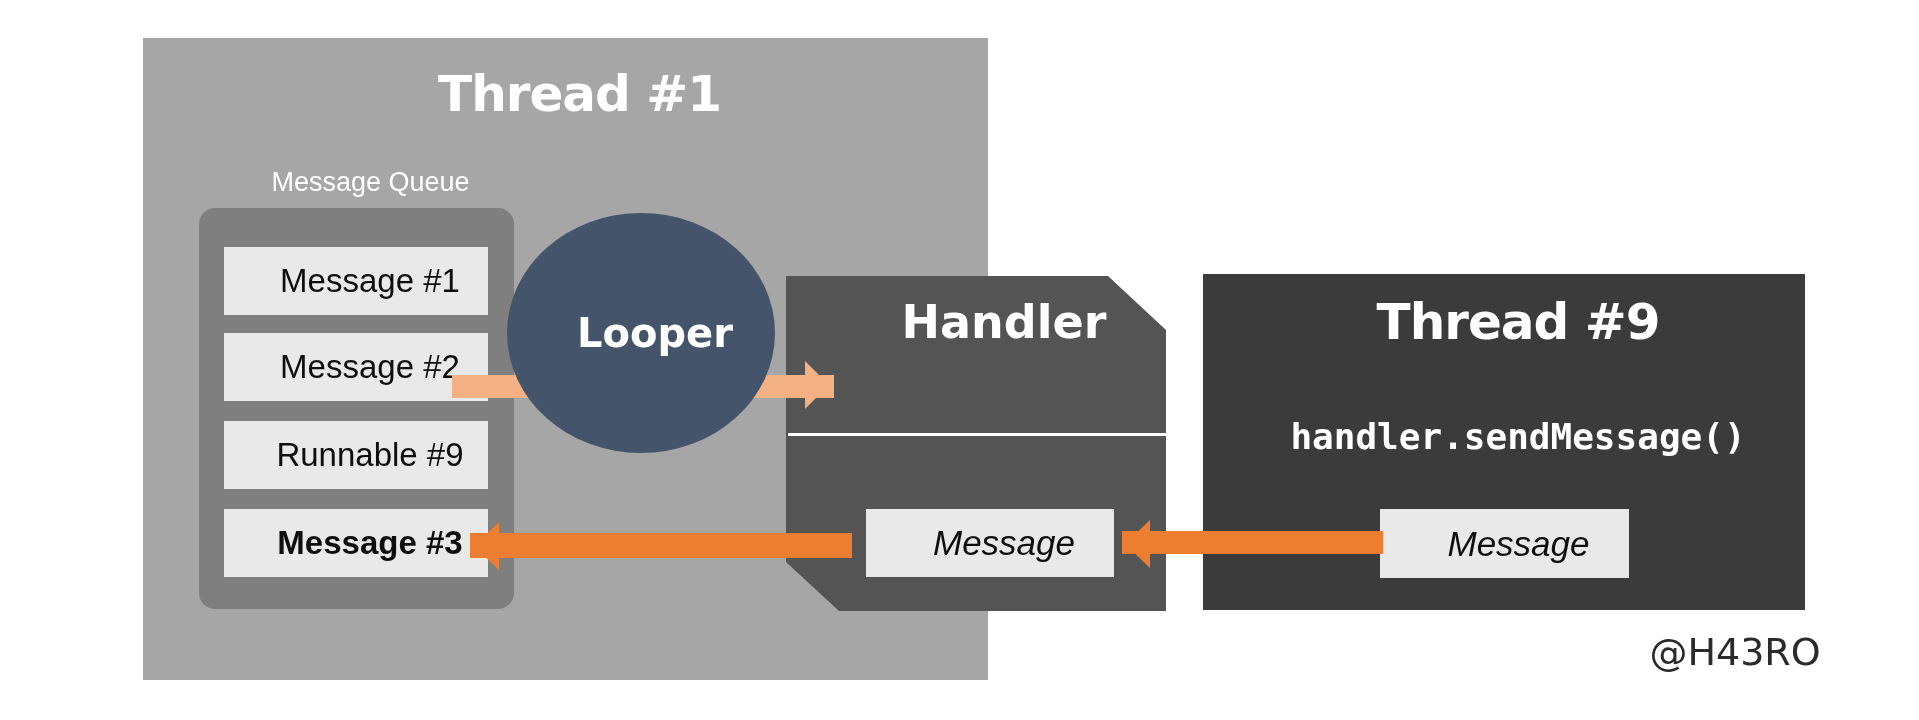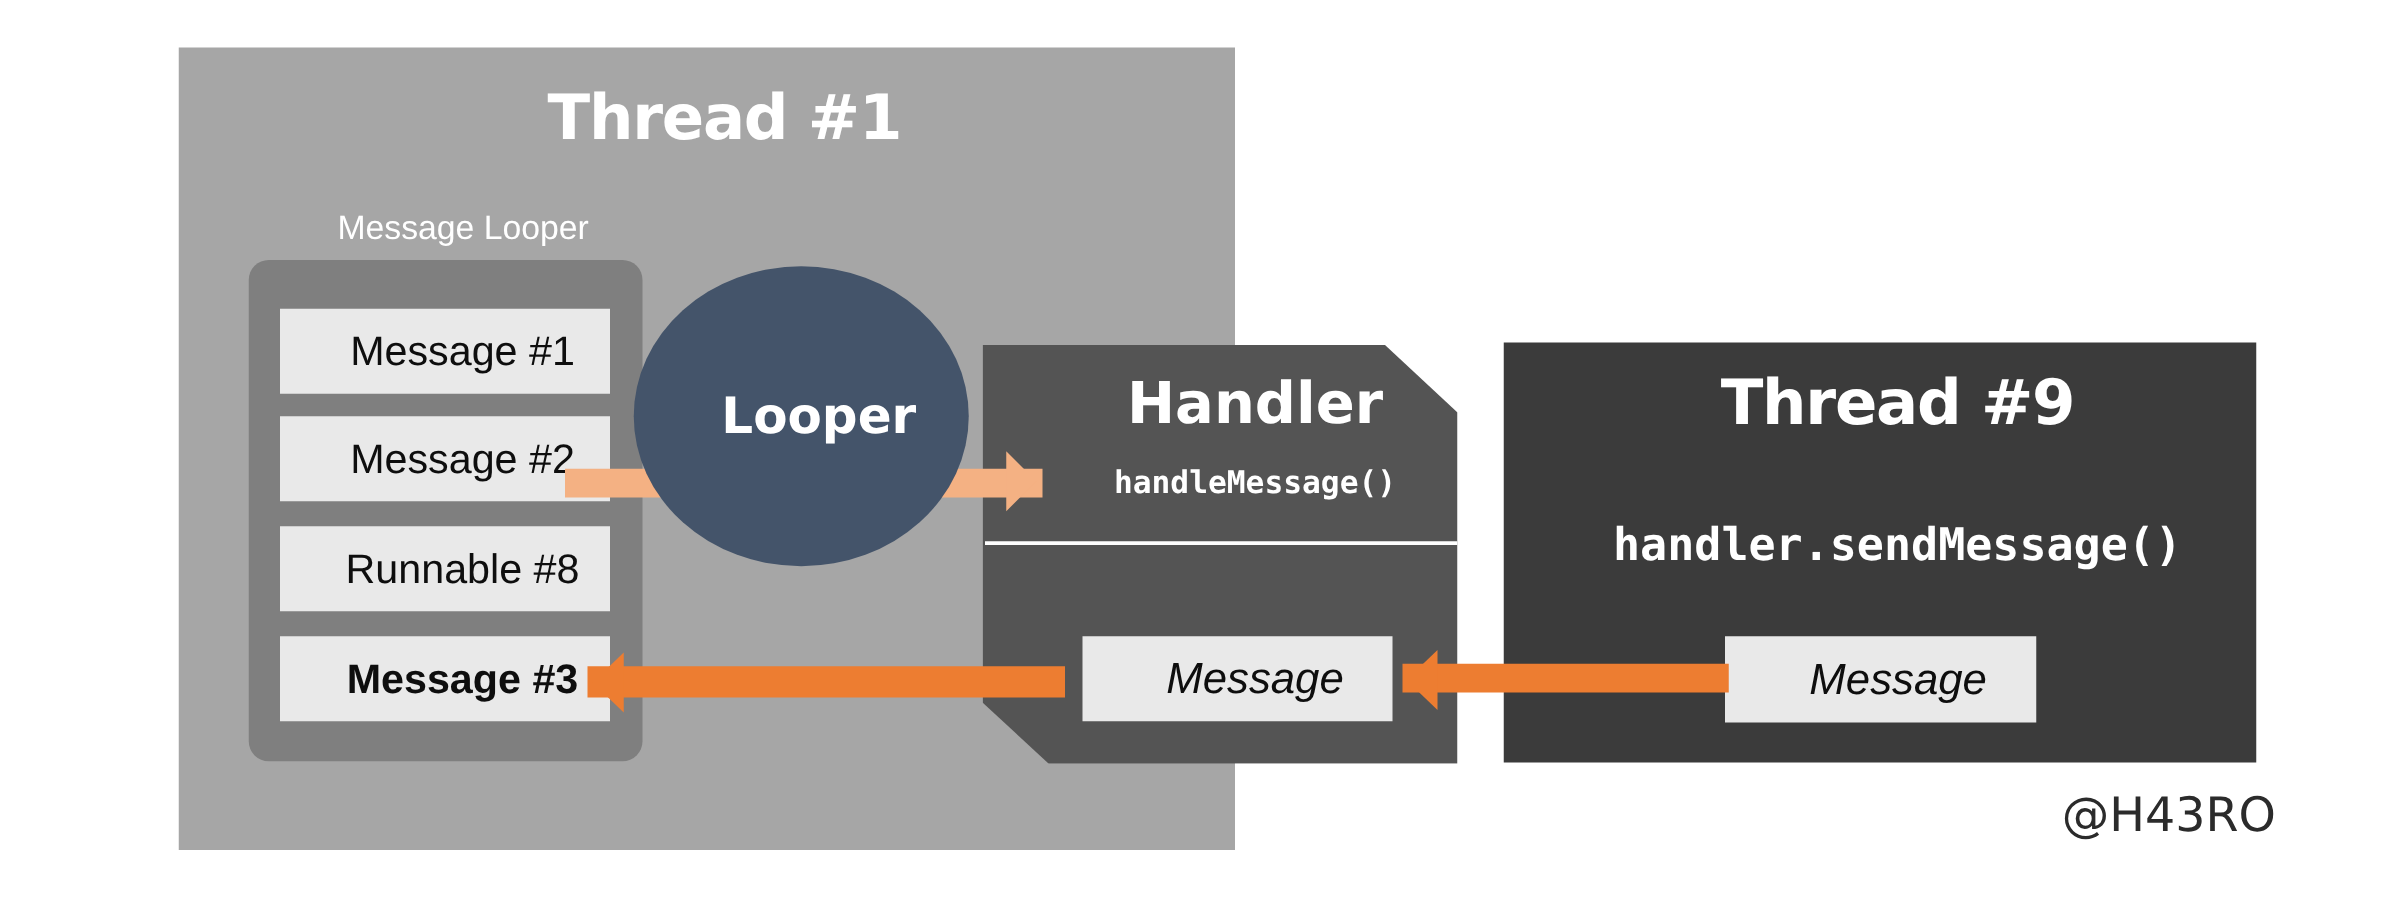--- a/index.html
+++ b/index.html
@@ -73,32 +73,31 @@
   #watermark{left:1607px;top:632px;width:200px;line-height:40px;text-align:center;
     font-size:38px;color:var(--watermark-text,#2b2b2b);}
 </style>
 </head>
 <body>
 
 <div id="canvas">
 
   <div id="thread1" class="abs">
     <div id="thread1-title" class="abs">Thread #1</div>
-    <div id="queue-label" class="abs">Message Looper</div>
+    <div id="queue-label" class="abs">Message Queue</div>
     <div id="queue-box" class="abs">
       <div id="queue-item-0" class="abs queue-item">Message #1</div>
       <div id="queue-item-1" class="abs queue-item">Message #2</div>
-      <div id="queue-item-2" class="abs queue-item">Runnable #8</div>
+      <div id="queue-item-2" class="abs queue-item">Runnable #9</div>
       <div id="queue-item-3" class="abs queue-item">Message #3</div>
     </div>
   </div>
 
   <div id="handler" class="abs">
     <div id="handler-title" class="abs">Handler</div>
-    <div id="handler-handle-message" class="abs">handleMessage()</div>
     <div id="handler-divider" class="abs"></div>
     <div id="handler-message" class="abs message-chip">Message</div>
   </div>
 
   <div id="thread2" class="abs">
     <div id="thread2-title" class="abs">Thread #9</div>
     <div id="thread2-code" class="abs">handler.sendMessage()</div>
     <div id="thread2-message" class="abs message-chip">Message</div>
   </div>
 

